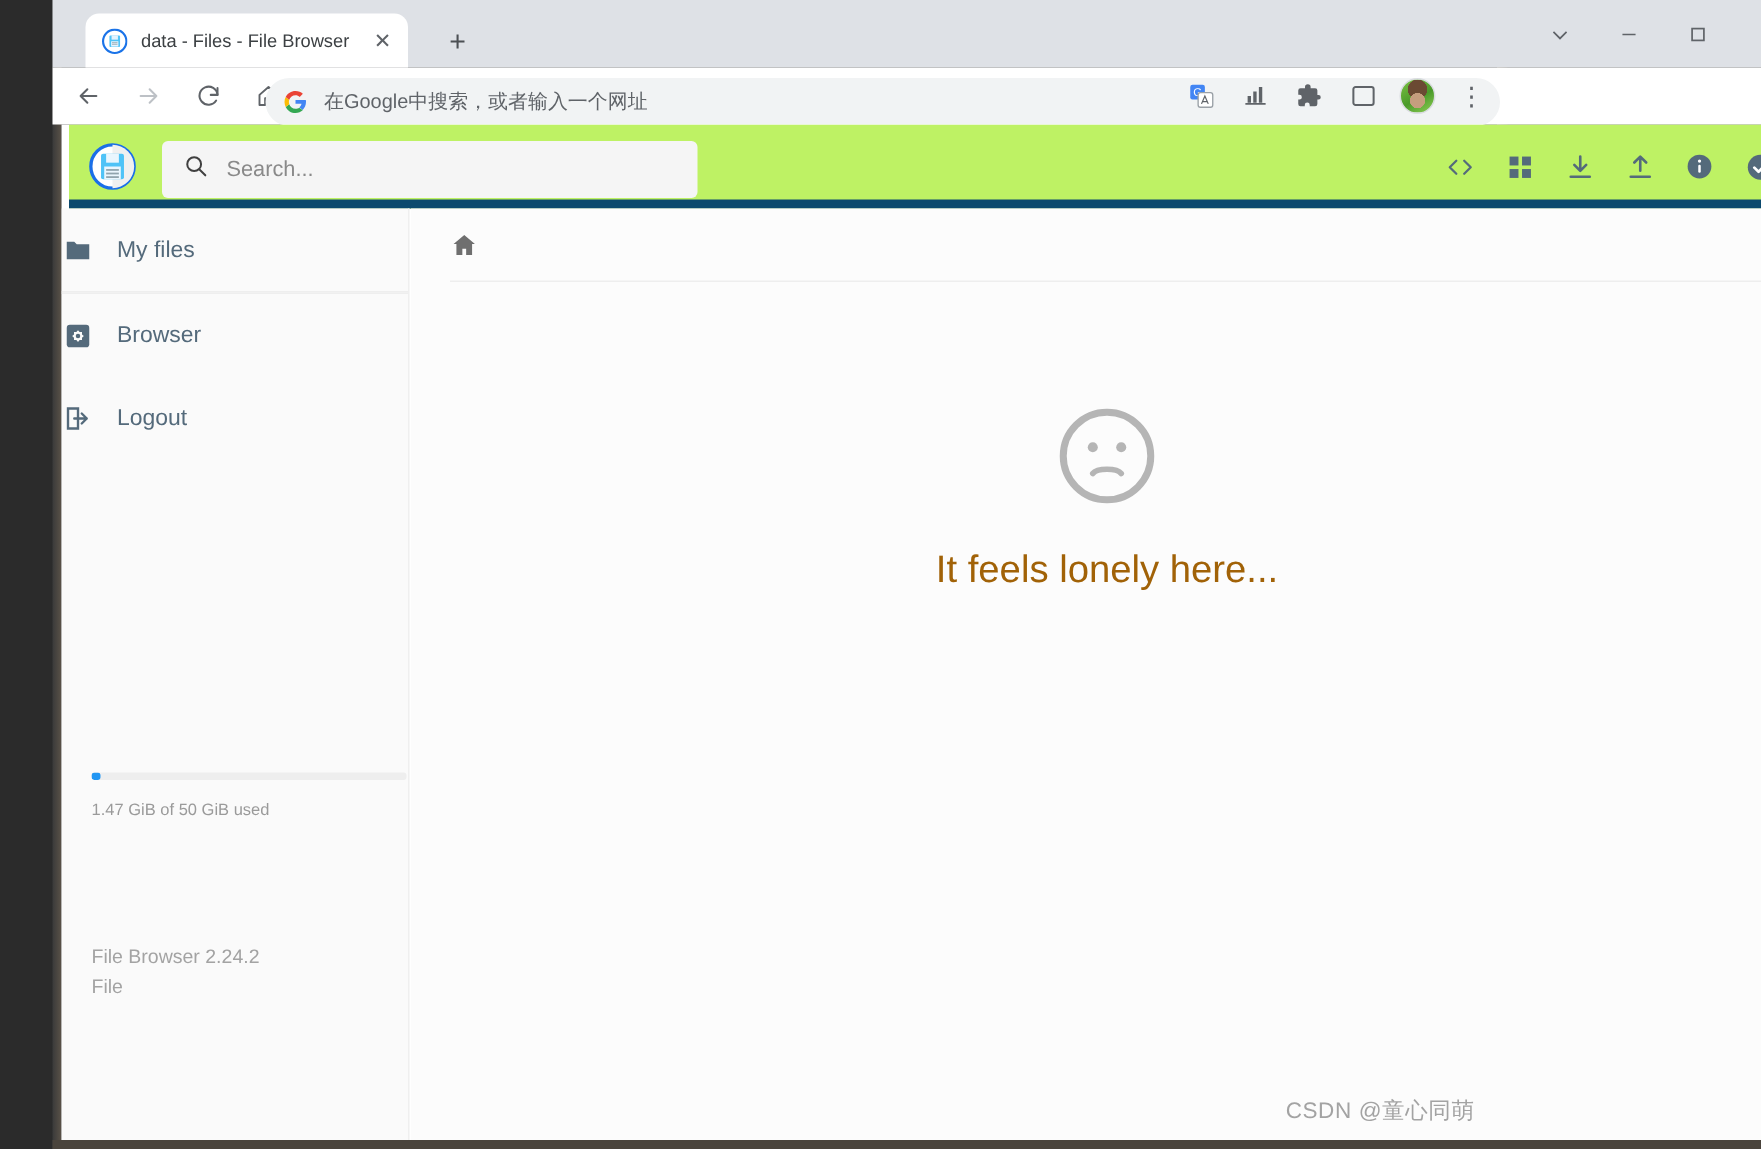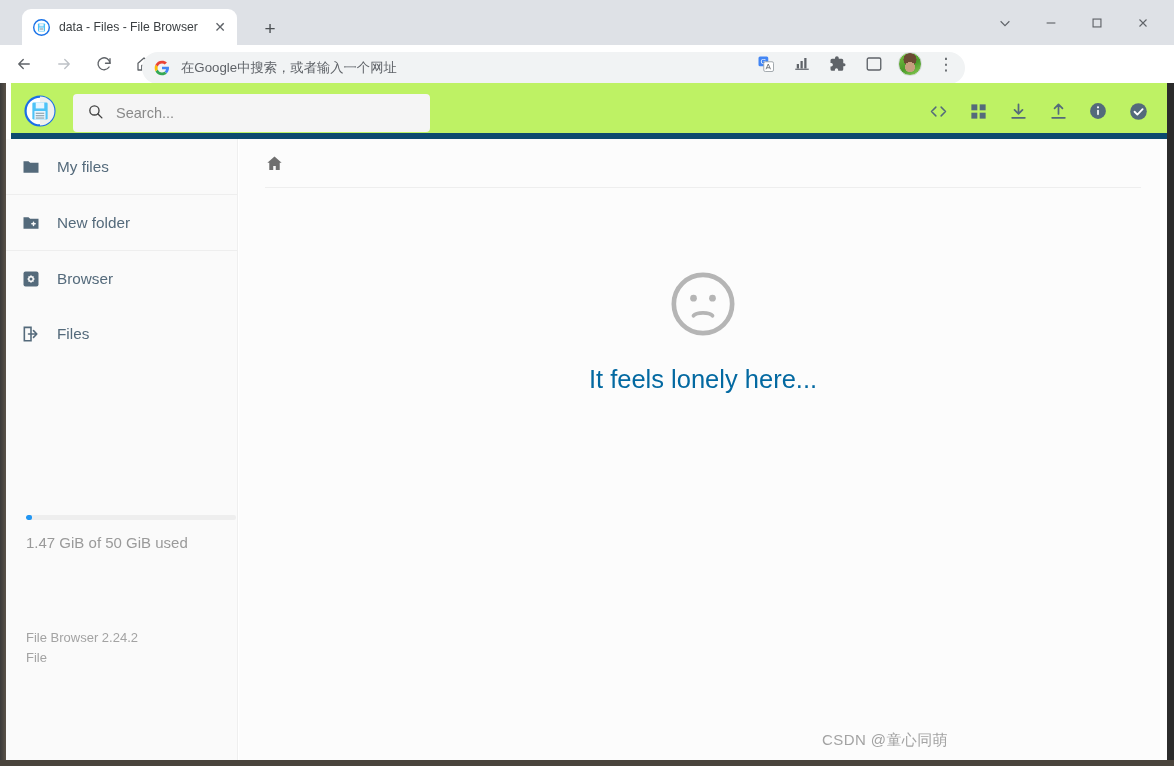--- a/index.html
+++ b/index.html
@@ -2,21 +2,21 @@
 <html><head>
 <meta charset="utf-8">
 <style>
   * { box-sizing: border-box; margin: 0; padding: 0; }
   html, body {
     width: 1174px; height: 766px;
     overflow: hidden;
     font-family: "Liberation Sans", sans-serif;
     background: #2b2b2b;
   }
-  #root { position: relative; width: 970px; height: 766px; }
+  #root { position: relative; width: 970px; height: 766px; margin-left: 35px; }
 
   
   .chrome-top {
     position: absolute; left: 0; top: 0; width: 1174px; height: 45px;
     background: #dee1e6;
   }
   .win-left-edge {
     position: absolute; left: 0; top: 0; width: 6px; height: 766px;
     background: linear-gradient(to right, #3a3a3a, #5a5248);
   }
@@ -151,21 +151,21 @@
   .fb-sidebar {
     position: absolute; left: 0; top: 56px;
     width: 232px; height: 621px;
     background: #fafafa;
     border-right: 1px solid #efefef;
   }
   .nav-group { padding: 0; }
   .nav-group + .nav-group { border-top: 1px solid #eeeeee; }
   .nav-item {
     display: flex; align-items: center;
-    height: 55px; padding-left: 14px;
+    height: 55px; 
     color: #546a7b;
   }
   .nav-item .ni-icon {
     width: 22px; height: 22px; flex: 0 0 auto;
     display: flex; align-items: center; justify-content: center;
     color: #546a7b;
   }
   .nav-item .ni-label {
     margin-left: 15px; font-size: 15.3px; color: #546a7b;
   }
@@ -178,21 +178,21 @@
     margin-left: 6px;
     width: 210px; height: 5px;
     background: #eeeeee; border-radius: 2px;
     overflow: hidden;
   }
   .progress-fill {
     height: 5px; background: #2196f3; border-radius: 2px;
   }
   .storage-text {
     margin-left: 6px; margin-top: 14px;
-    font-size: 15px; color: #9a9a9a;
+    font-size: 11px; color: #9a9a9a;
   }
   .credits {
     position: absolute; left: 20px; top: 489px;
     font-size: 13px; color: #a3a3a3; line-height: 1.55;
   }
   .credits a { color: #a3a3a3; text-decoration: none; display: block; }
 
   .fb-main {
     position: absolute; left: 233px; top: 56px;
     width: 928px; height: 621px;
@@ -211,21 +211,21 @@
     width: 876px; height: 1px; background: #eeeeee;
   }
 
   .empty-state {
     position: absolute; left: 0; top: 130px; width: 928px;
     display: flex; flex-direction: column; align-items: center;
   }
   .empty-face { color: #b5b5b5; }
   .empty-text {
     margin-top: 22px;
-    font-size: 25.5px; color: #0369a1; font-weight: 400;
+    font-size: 25.5px; color: #a16207; font-weight: 400;
   }
 
   .watermark {
     position: absolute; right: 22px; bottom: 16px;
     font-size: 15px; color: #a3a3a3;
     letter-spacing: .4px;
   }
 </style>
 </head>
 <body>
@@ -422,50 +422,41 @@
           <span class="ni-icon">
             <svg width="20" height="20" viewBox="0 0 24 24">
                 <path fill="currentColor" d="M3 5h6l2 2h10v12H3z"></path>
               </svg>
           </span>
           <span class="ni-label">My files</span>
         </div>
       </div>
 
       <div class="nav-group">
-        <div class="nav-item">
-          <span class="ni-icon">
-            <svg width="20" height="20" viewBox="0 0 24 24">
-              <path fill="currentColor" d="M3 5h6l2 2h10v12H3z"></path>
-              <path d="M13 13h4M15 11v4" stroke="#fafafa" stroke-width="1.8" stroke-linecap="round"></path>
-            </svg>
-          </span>
-          <span class="ni-label">New folder</span>
-        </div>
       </div>
 
       <div class="nav-group">
         <div class="nav-item">
           <span class="ni-icon">
             <svg width="20" height="20" viewBox="0 0 24 24">
               <rect x="3" y="3" width="18" height="18" rx="2.5" fill="currentColor"></rect>
               <path fill="#fafafa" d="M12 7.3l1.3 1.5h1.9v1.9l1.5 1.3-1.5 1.3v1.9h-1.9L12 16.7l-1.3-1.5H8.8v-1.9L7.3 12l1.5-1.3V8.8h1.9z"></path>
               <circle cx="12" cy="12" r="1.8" fill="currentColor"></circle>
             </svg>
           </span>
           <span class="ni-label">Browser</span>
         </div>
         <div class="nav-item">
           <span class="ni-icon">
             <svg width="20" height="20" viewBox="0 0 24 24">
               <path d="M4 4h8v16H4z" fill="none" stroke="currentColor" stroke-width="1.9"></path>
               <path d="M9 12h10M15 8l4 4-4 4" fill="none" stroke="currentColor" stroke-width="1.9" stroke-linecap="round" stroke-linejoin="round"></path>
             </svg>
           </span>
-          <span class="ni-label">Files</span>
+          <span class="ni-label">Logout</span>
         </div>
       </div>
 
       <div class="storage">
         <div class="progress-track">
           <div class="progress-fill" id="storage-fill" style="width: 3%; background: rgb(33, 150, 243);"></div>
         </div>
         <div class="storage-text">1.47 GiB of 50 GiB used</div>
       </div>
 

